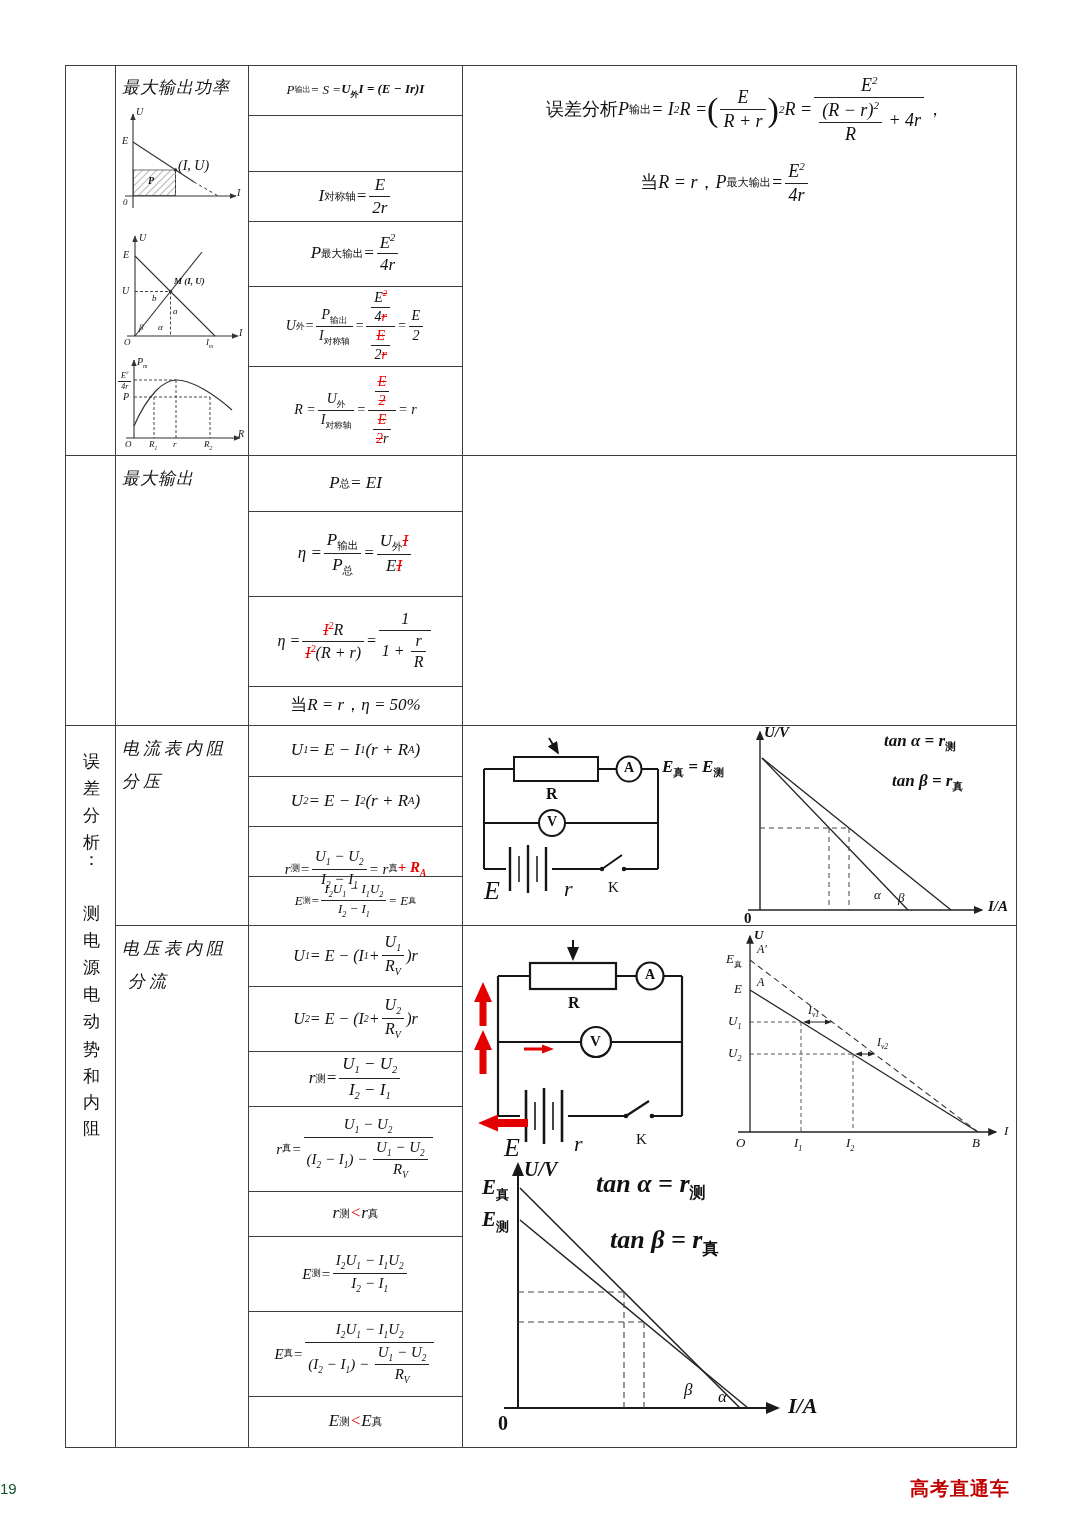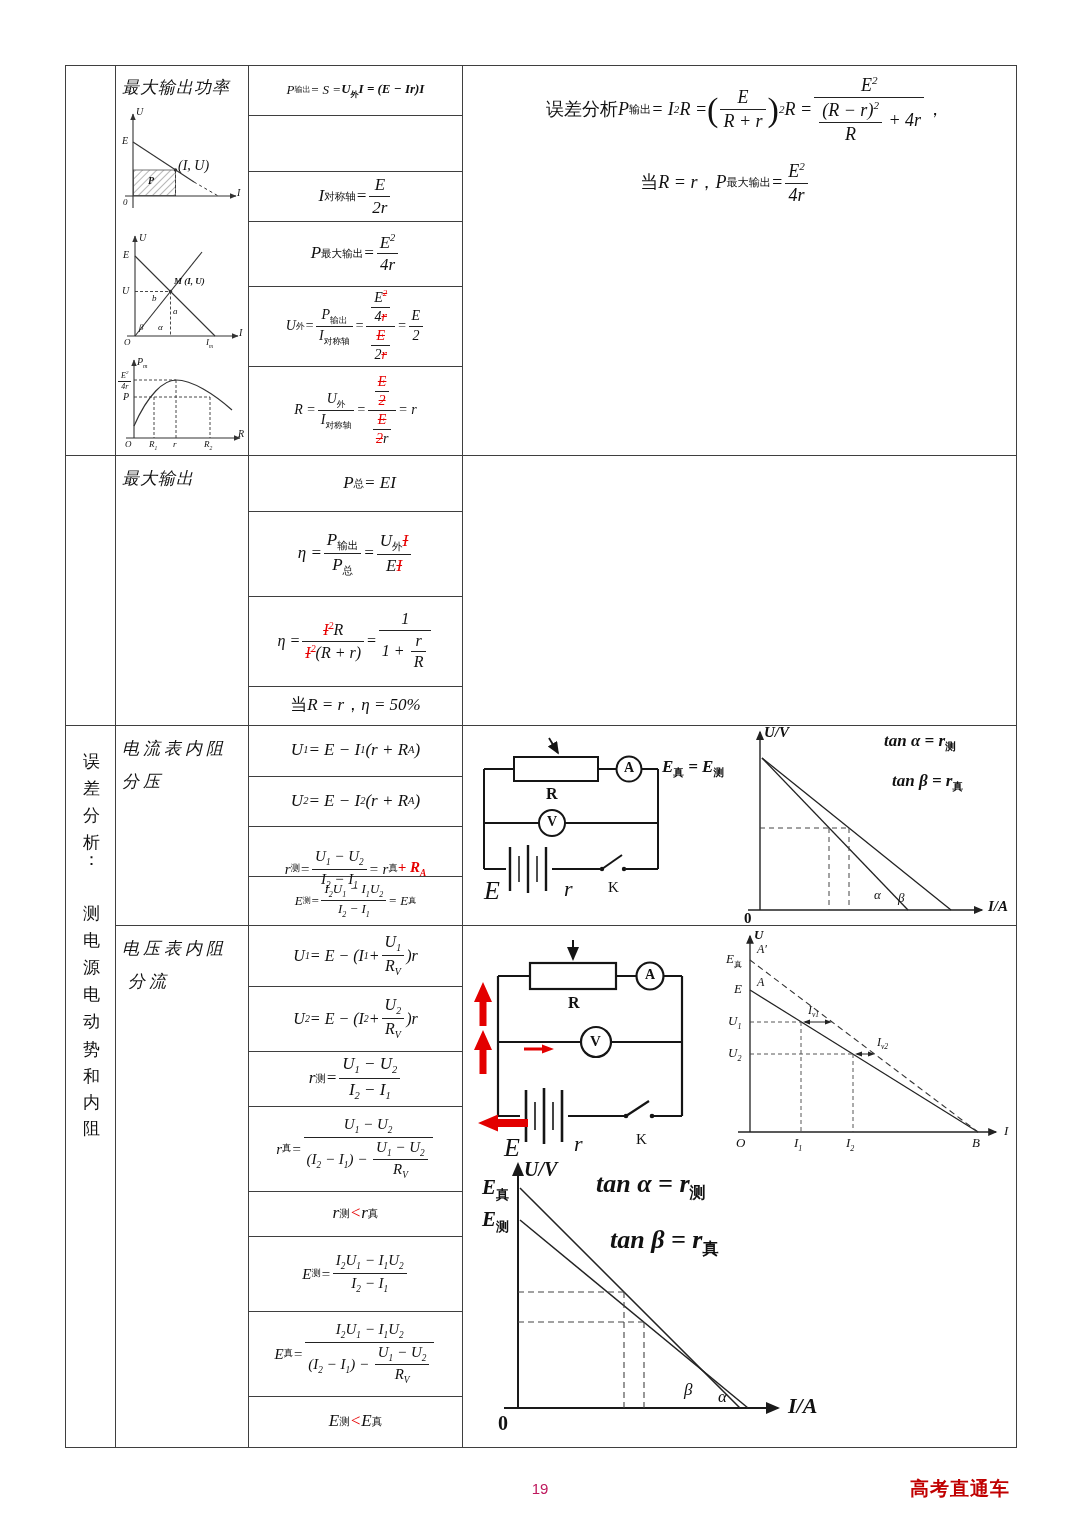--- a/index.html
+++ b/index.html
@@ -20,21 +20,21 @@
   .rs{color:#e60000;text-decoration:line-through;}
   .bp{font-size:1.9em;font-weight:400;line-height:.7;vertical-align:middle;font-style:normal;}
   .zh{position:absolute;font-size:17px;color:#111;font-style:italic;}
   .fig{position:absolute;}
   .fig svg{position:absolute;left:0;top:0;}
   .lbl{position:absolute;white-space:nowrap;font-family:"Liberation Serif",serif;font-style:italic;color:#111;line-height:1.1;}
   .lbl .frac{margin:0;line-height:1.05;}
   .lbl sub,.lbl sup{font-size:0.62em;}
   .sidetext{position:absolute;left:68px;top:739px;width:46px;line-height:46px;writing-mode:vertical-rl;
             text-orientation:upright;letter-spacing:27px;font-size:17px;color:#111;}
-  .pagenum{position:absolute;left:0;top:1480px;width:100%;text-align:center;font-size:15px;color:#be185d;}
+  .pagenum{position:absolute;left:0;top:1480px;width:100%;font-size:15px;color:#14532d;}
   .brand{position:absolute;left:860px;top:1476px;width:150px;text-align:right;font-size:19px;font-weight:bold;
          color:#c00000;font-family:"Liberation Serif",serif;letter-spacing:1px;}
 </style>
 </head>
 <body>
 
 <div id="page">
 
   <div class="vline" style="left:65px;top:65px;height:1383px"></div>
   <div class="vline" style="left:115px;top:65px;height:1383px"></div>
@@ -121,21 +121,21 @@
         <span class="den"><span class="frac">
             <span class="num">(R − r)<sup>2</sup></span>
             <span class="den">R</span>
           </span> + 4r</span>
       </span><span class="cn">，</span></div>
   <div class="cell fx" style="left:560px;top:152px;width:330px;height:62px;font-size:18px"><span class="cn">当</span>R = r<span class="cn">，</span>P<sub class="cn">最大输出</sub> = <span class="frac">
         <span class="num">E<sup>2</sup></span>
         <span class="den">4r</span>
       </span></div>
 
-  <div class="cell fx" style="left:263px;top:456px;width:213px;height:54px">P<sub class="cn">总</sub> = EI</div>
+  <div class="cell fx" style="left:249px;top:456px;width:213px;height:54px">P<sub class="cn">总</sub> = EI</div>
   <div class="cell fx" style="left:249px;top:512px;width:213px;height:83px">η = <span class="frac">
         <span class="num">P<sub class="cn">输出</sub></span>
         <span class="den">P<sub class="cn">总</sub></span>
       </span> = <span class="frac">
         <span class="num">U<sub class="cn">外</sub><span class="rs">I</span></span>
         <span class="den">E<span class="rs">I</span></span>
       </span></div>
   <div class="cell fx" style="left:249px;top:597px;width:213px;height:88px;font-size:16px">η = <span class="frac">
         <span class="num"><span class="rs">I<sup>2</sup></span>R</span>
         <span class="den"><span class="rs">I<sup>2</sup></span>(R + r)</span>

